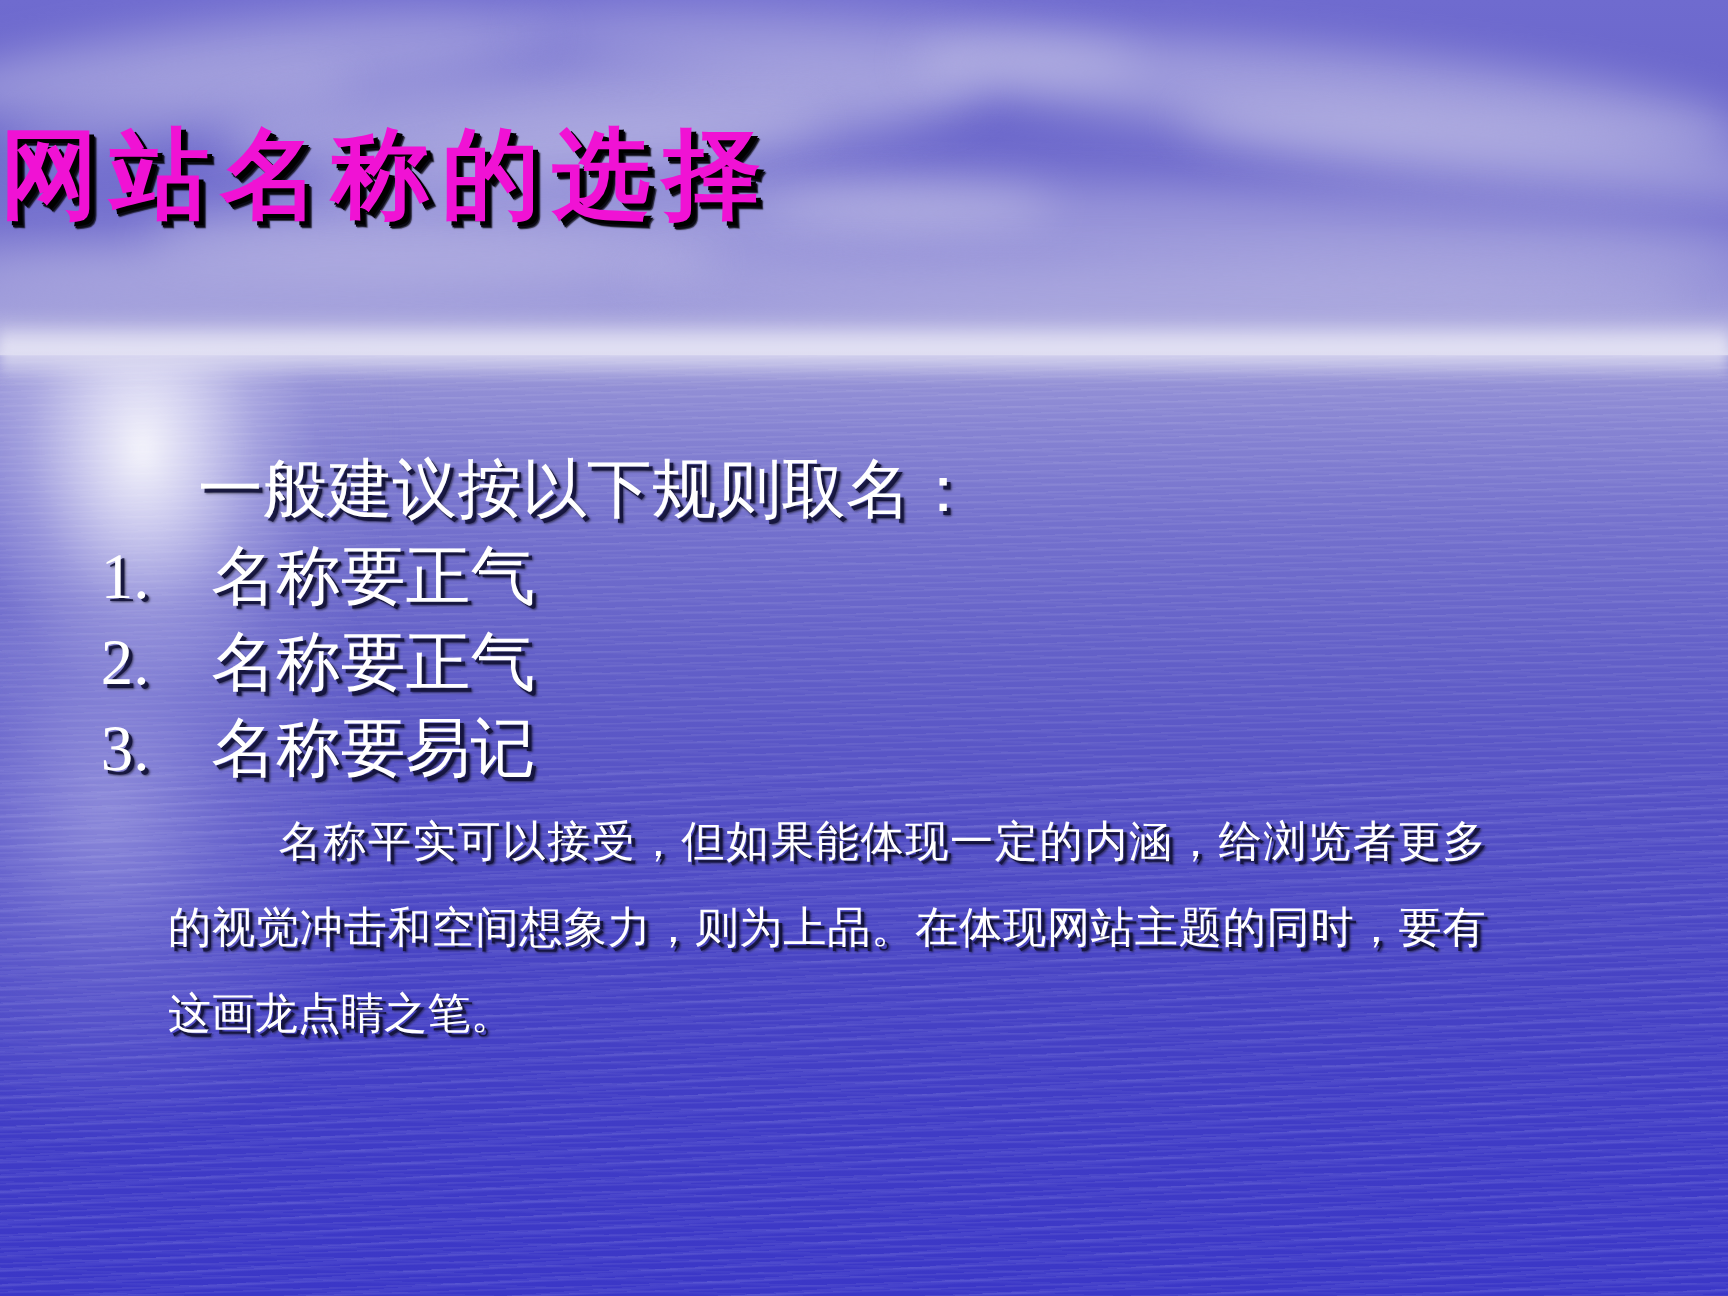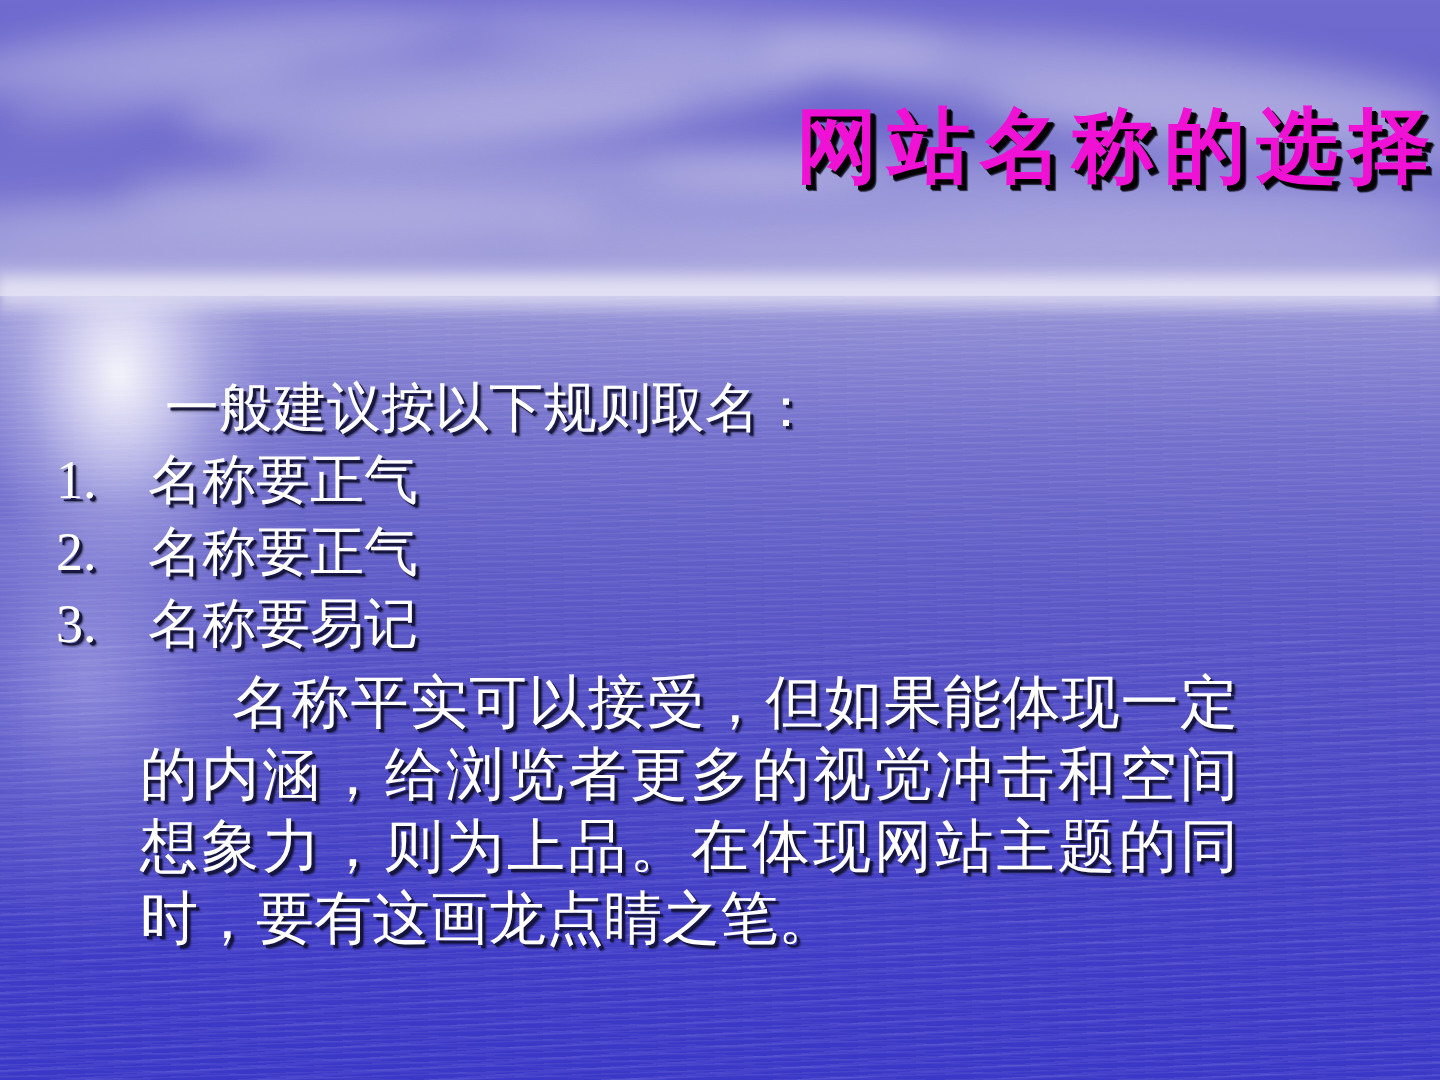--- a/index.html
+++ b/index.html
@@ -134,21 +134,21 @@
         rgba(200,200,255,.45) 2px,
         rgba(200,200,255,0) 4px,
         rgba(200,200,255,0) 13px);
   }
 
   
   .title {
     position: absolute;
     left: 0; top: 104px;
     width: 1440px;
-    text-align: right;
+    text-align: left;
     font-family: "DejaVu Serif", "Liberation Serif", serif;
     font-size: 82px;
     font-weight: 700;
     line-height: 1;
     color: #f012d4;
     letter-spacing: 10px;
     text-shadow:
        4px 4px 0 #000,
        5px 5px 0 #0a0a14,
        6px 6px 1px rgba(0,0,0,.75);
@@ -169,32 +169,32 @@
     text-shadow:
       3px 3px 0 rgba(20,20,60,.92),
       4px 4px 2px rgba(0,0,0,.55);
     white-space: nowrap;
   }
   .intro {
     padding-left: 165px;
   }
   .list { margin: 0; }
   .list-item {
-    padding-left: 56px;
+    padding-left: 84px;
     white-space: nowrap;
   }
   .num {
     display: inline-block;
     width: 92px;
     font-family: "Liberation Serif", "DejaVu Serif", serif;
   }
   .para {
     color: #ffffff;
     font-family: "DejaVu Serif", "Liberation Serif", serif;
-    font-size: 58px;
+    font-size: 36px;
     line-height: 72px;
     text-shadow:
       3px 3px 0 rgba(20,20,60,.92),
       4px 4px 2px rgba(0,0,0,.55);
     padding-left: 140px;
     padding-right: 42px;
     text-indent: 92px;
     text-align: justify;
     margin-top: 6px;
   }

